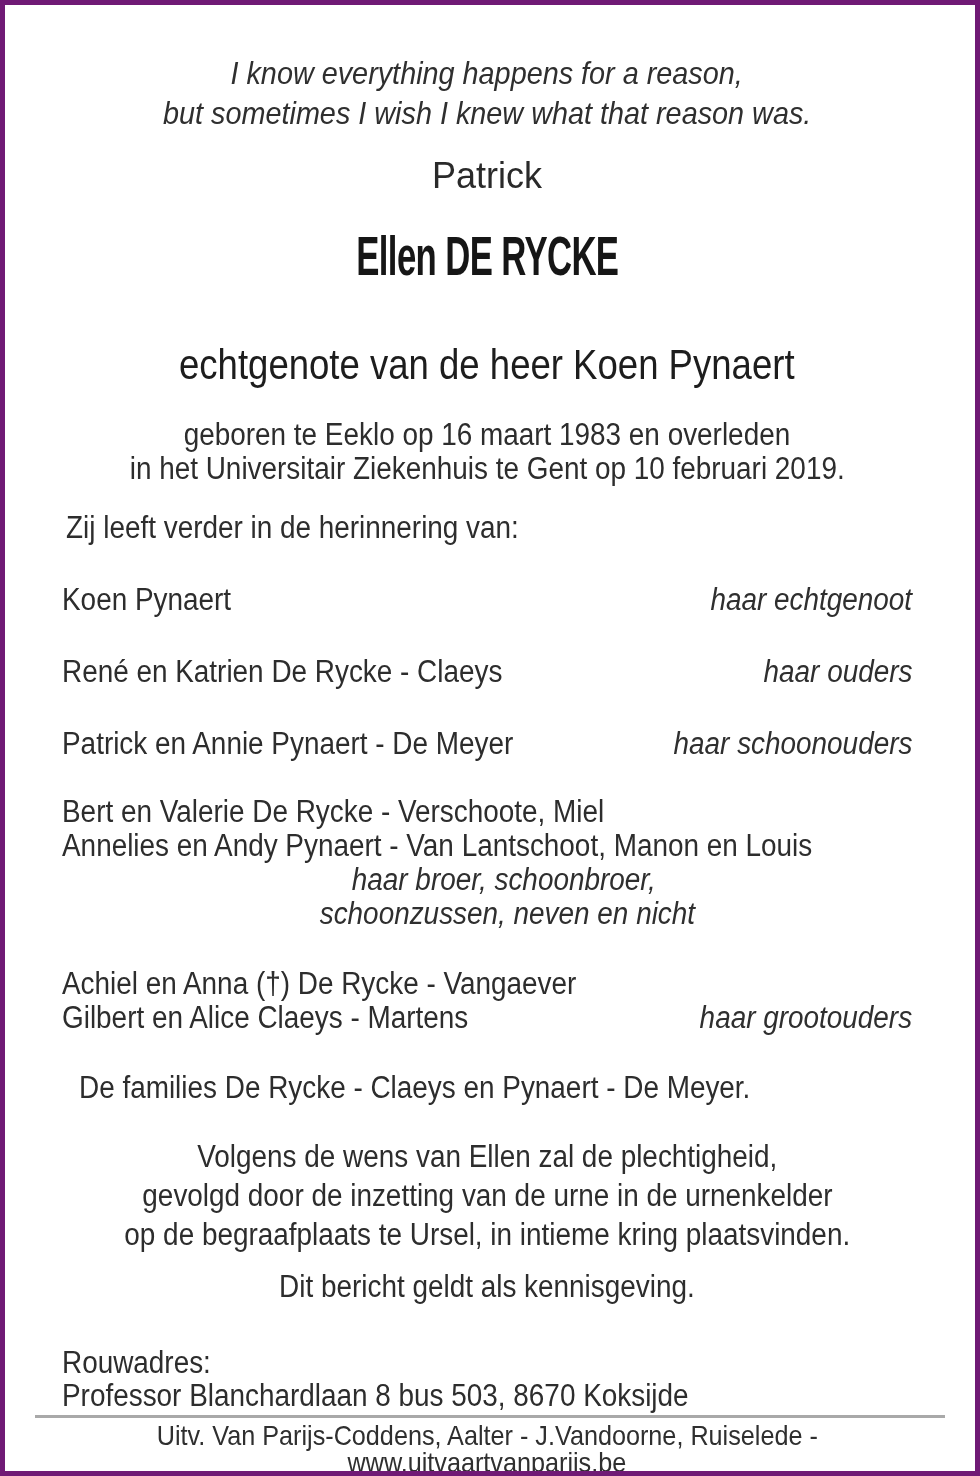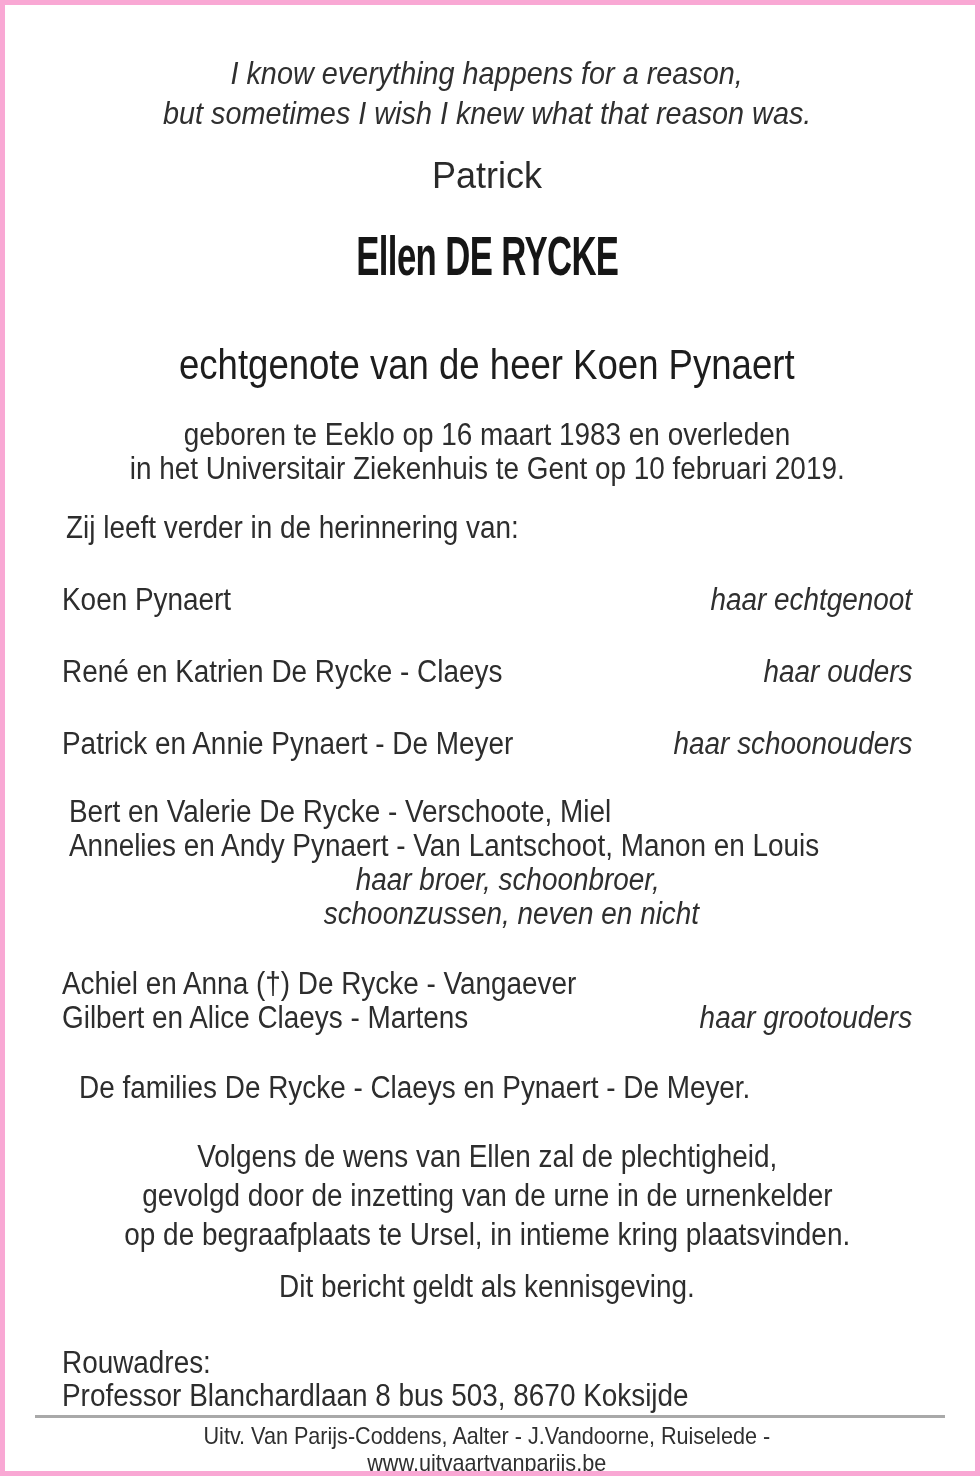--- a/index.html
+++ b/index.html
@@ -3,21 +3,21 @@
 <meta charset="utf-8">
 <style>
   html, body { margin: 0; padding: 0; background: #ffffff; }
   * { box-sizing: border-box; }
 
   .page {
     position: relative;
     width: 980px;
     height: 1476px;
     background: #ffffff;
-    border: 5px solid #f9a8d4;
+    border: 5px solid #701a75;
     overflow: hidden;
     font-family: "Liberation Sans", "DejaVu Sans", sans-serif;
     color: #2d2d2d;
   }
 
   .content {
     padding: 48px 63px 0 57px;
   }
 
   
@@ -63,39 +63,39 @@
   .memory-intro { margin-top: 25px; padding-left: 4px; }
 
   .survivor-row {
     display: flex;
     justify-content: space-between;
     align-items: baseline;
   }
   .sv0 { margin-top: 38px; }
   .sv1 { margin-top: 38px; }
   .sv2 { margin-top: 38px; }
-  .sv3 { margin-top: 34px; margin-left: 7px; }
+  .sv3 { margin-top: 34px; }
   .sv4 { margin-top: 36px; }
   .relation { font-style: italic; color: #2f2f2f; }
 
   .families  { margin-top: 36px; margin-left: 17px; }
   .ceremony  { margin-top: 32px; line-height: 39px; }
   .notice    { margin-top: 16px; }
   .address   { margin-top: 42px; line-height: 33px; }
 
   .rule {
     margin: 3px 0 0 -27px;
     width: 910px;
     height: 3px;
     background: #a9a9a9;
   }
 
   .footer {
     margin-top: 4px;
-    font-size: 24px;
+    font-size: 28px;
     line-height: 27px;
     color: #2f2f2f;
   }
 </style>
 </head>
 <body>
 
 <div class="page">
   <div class="content">
 

